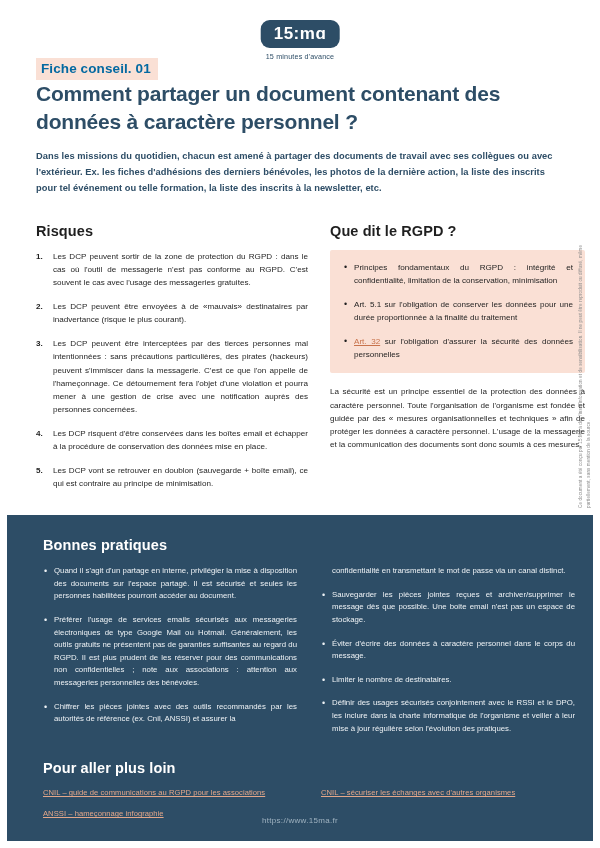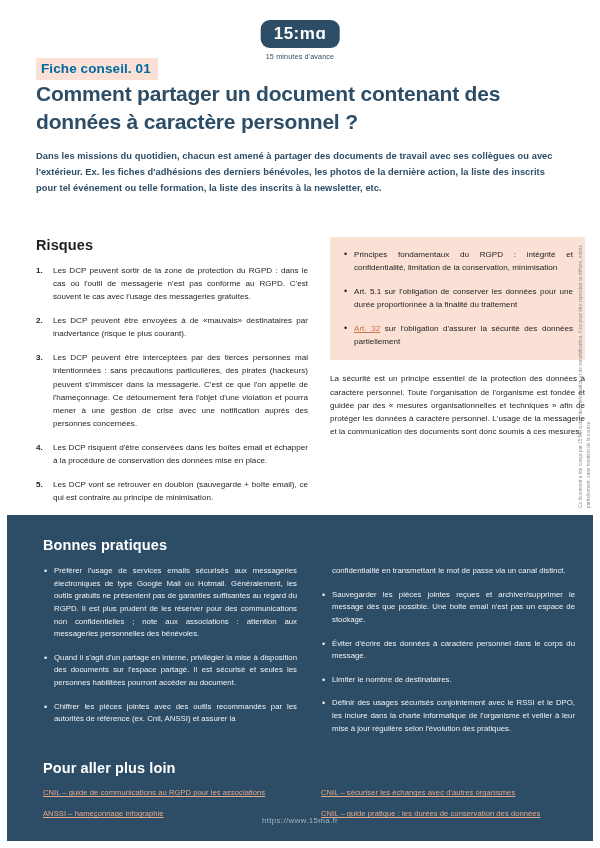--- a/index.html
+++ b/index.html
@@ -81,21 +81,21 @@
     font-weight: bold;
     line-height: 1.72;
     max-width: 528px;
     letter-spacing: 0.05px;
   }
 
   
   .cols {
     display: flex;
     gap: 22px;
-    margin-top: 40px;
+    margin-top: 26px;
   }
   .col-left { width: 272px; flex: none; }
   .col-right { width: 255px; flex: none; }
 
   h2.sec-title {
     color: #1f1f1f;
     font-size: 14.5px;
     font-weight: bold;
     margin-bottom: 11px;
     letter-spacing: 0.1px;
@@ -281,46 +281,47 @@
         <ol class="risks">
           <li>Les DCP peuvent sortir de la zone de protection du RGPD : dans le cas où l'outil de messagerie n'est pas conforme au RGPD. C'est souvent le cas avec l'usage des messageries gratuites.</li>
           <li>Les DCP peuvent être envoyées à de «mauvais» destinataires par inadvertance (risque le plus courant).</li>
           <li>Les DCP peuvent être interceptées par des tierces personnes mal intentionnées : sans précautions particulières, des pirates (hackeurs) peuvent s'immiscer dans la messagerie. C'est ce que l'on appelle de l'hameçonnage. Ce détournement fera l'objet d'une violation et pourra mener à une gestion de crise avec une notification auprès des personnes concernées.</li>
           <li>Les DCP risquent d'être conservées dans les boîtes email et échapper à la procédure de conservation des données mise en place.</li>
           <li>Les DCP vont se retrouver en doublon (sauvegarde + boîte email), ce qui est contraire au principe de minimisation.</li>
         </ol>
       </div>
 
       <div class="col-right">
+        <h2 class="sec-title">Que dit le RGPD ?</h2>
         <div class="rgpd-box">
           <ul class="rgpd-list">
             <li><span>Principes fondamentaux du RGPD : intégrité et confidentialité, limitation de la conservation, minimisation</span></li>
             <li><span>Art. 5.1 sur l'obligation de conserver les données pour une durée proportionnée à la finalité du traitement</span></li>
-            <li><a class="art-link" href="#">Art. 32</a><span> sur l'obligation d'assurer la sécurité des données partiellement</span></li>
+            <li><a class="art-link" href="#">Art. 32</a><span> sur l'obligation d'assurer la sécurité des données personnelles</span></li>
           </ul>
         </div>
         <p class="rgpd-para">La sécurité est un principe essentiel de la protection des données à caractère personnel. Toute l'organisation de l'organisme est fondée et guidée par des « mesures organisationnelles et techniques » afin de protéger les données à caractère personnel. L'usage de la messagerie et la communication des documents sont donc soumis à ces mesures.</p>
       </div>
 
     </div>
   </div>
 
   <div class="vertical-note">
     <span>Ce document a été conçu par 15:MA à des fins d'information et de sensibilisation. Il ne peut être reproduit ou diffusé, même partiellement, sans mention de la source.</span>
   </div>
 
   <div class="dark">
 
     <h2 class="dark-title">Bonnes pratiques</h2>
 
     <div class="bp-cols">
       <div class="bp-col">
         <ul class="bp-list">
+          <li>Quand il s'agit d'un partage en interne, privilégier la mise à disposition des documents sur l'espace partagé. Il est sécurisé et seules les personnes habilitées pourront accéder au document.</li>
           <li>Préférer l'usage de services emails sécurisés aux messageries électroniques de type Google Mail ou Hotmail. Généralement, les outils gratuits ne présentent pas de garanties suffisantes au regard du RGPD. Il est plus prudent de les réserver pour des communications non confidentielles ; note aux associations : attention aux messageries personnelles des bénévoles.</li>
-          <li>Quand il s'agit d'un partage en interne, privilégier la mise à disposition des documents sur l'espace partagé. Il est sécurisé et seules les personnes habilitées pourront accéder au document.</li>
           <li>Chiffrer les pièces jointes avec des outils recommandés par les autorités de référence (ex. Cnil, ANSSI) et assurer la</li>
         </ul>
       </div>
       <div class="bp-col">
         <ul class="bp-list">
           <li class="cont">confidentialité en transmettant le mot de passe via un canal distinct.</li>
           <li>Sauvegarder les pièces jointes reçues et archiver/supprimer le message dès que possible. Une boite email n'est pas un espace de stockage.</li>
           <li>Éviter d'écrire des données à caractère personnel dans le corps du message.</li>
           <li>Limiter le nombre de destinataires.</li>
           <li>Définir des usages sécurisés conjointement avec le RSSI et le DPO, les inclure dans la charte informatique de l'organisme et veiller à leur mise à jour régulière selon l'évolution des pratiques.</li>
@@ -330,20 +331,19 @@
 
     <h2 class="links-title">Pour aller plus loin</h2>
 
     <div class="links-grid">
       <div class="links-col">
         <a href="#">CNIL – guide de communications au RGPD pour les associations</a>
         <a href="#">ANSSI – hameçonnage infographie</a>
       </div>
       <div class="links-col">
         <a href="#">CNIL – sécuriser les échanges avec d'autres organismes</a>
-        <a href="#">CNIL – guide pratique : les durées de conservation des données</a>
       </div>
     </div>
 
     <div class="footer-url">https://www.15ma.fr</div>
   </div>
 
 </div>
 
 </body></html>

